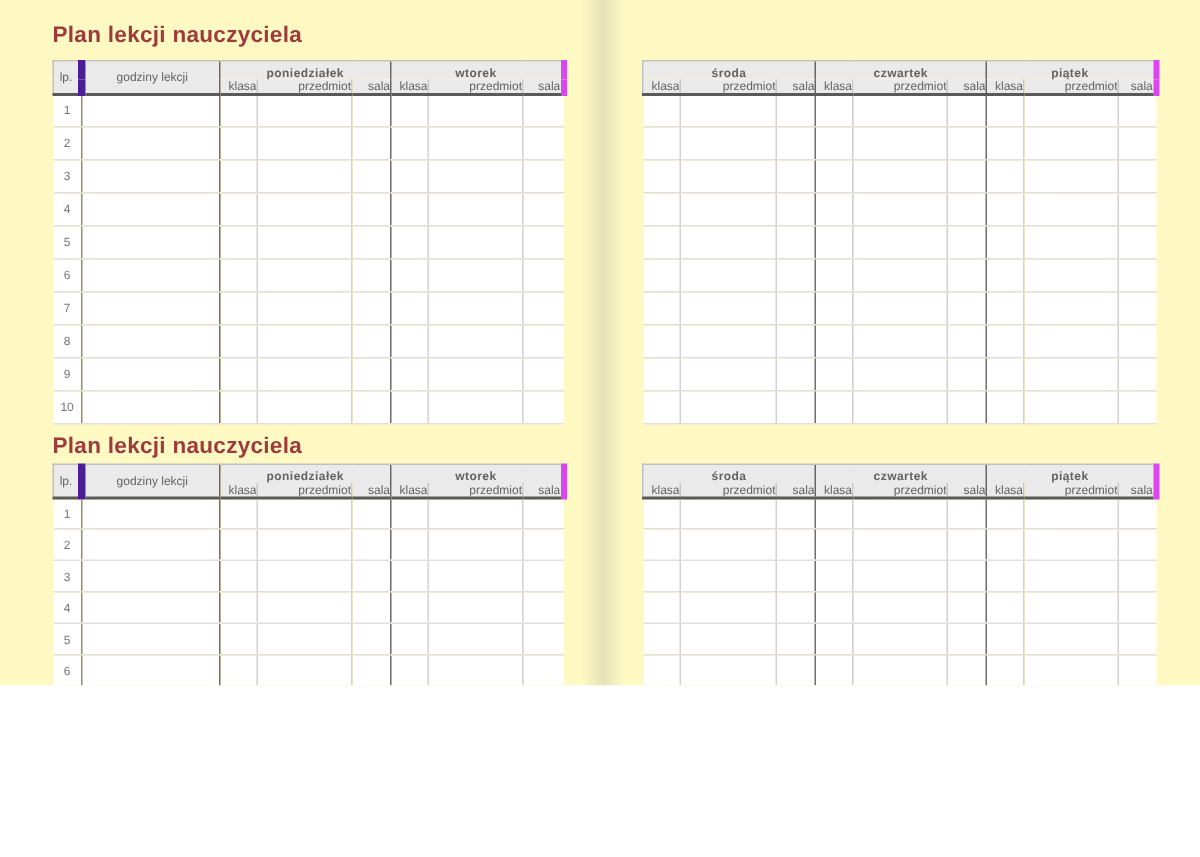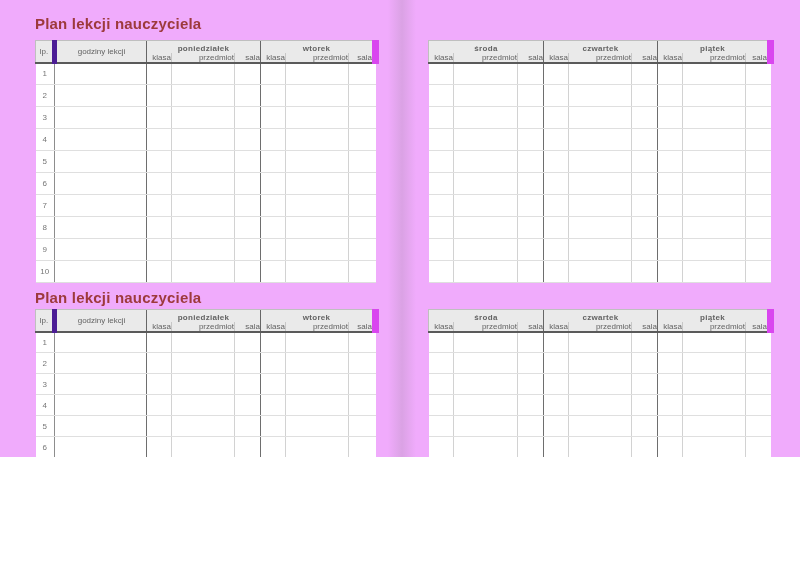--- a/index.html
+++ b/index.html
@@ -1,17 +1,17 @@
 <!DOCTYPE html>
 <html><head>
 <meta charset="utf-8">
 <style>
   html,body{margin:0;padding:0;background:#ffffff;}
   .sheet{
-    position:relative;width:800px;height:457px;background:#f0abfc;overflow:hidden;
+    position:relative;width:800px;height:457px;background:#fef9c3;overflow:hidden;
     font-family:"Liberation Sans", sans-serif;
   }
   .gutter{
     position:absolute;left:388px;top:0;width:28px;height:571px;
     background:linear-gradient(to right, rgba(120,120,120,0) 0%, rgba(120,120,120,0.18) 50%, rgba(120,120,120,0) 100%);
     pointer-events:none;
   }
   .plan-title{
     position:absolute;margin:0;font-size:15px;font-weight:bold;color:#9d3a3c;
     letter-spacing:0.2px;white-space:nowrap;
@@ -30,21 +30,21 @@
   .plan-table th,.plan-table td{padding:0;margin:0;font-weight:normal;overflow:hidden;}
   .plan-table thead th{background:#eaeaea;color:#636363;font-size:8px;}
   .group-row{height:12px;}
   .sub-row{height:9px;}
   .group-row th{border-top:1px solid #bfbfbf;}
   .sub-row th, th.span2{border-bottom:2px solid #5a5a5a;}
   th.day-head{font-weight:bold;color:#474747;letter-spacing:0.3px;vertical-align:bottom;padding-top:2px;}
   th.sub{vertical-align:middle;text-align:right;}
   th.lp-col, th.hours-col{color:#5d5d5d;vertical-align:middle;}
   .edge-left{border-left:1px solid #bfbfbf;}
-  .edge-right{border-right:7px solid #d946ef;}
+  .edge-right{border-right:4px solid #d946ef;}
   .b-dark{border-left:1px solid #666666;}
   .b-med{border-left:5px solid #4c1d95;}
   .b-sub{border-left:1px solid #c7c7c7;}
   tbody td.b-dark{border-left:1px solid #6e6e6e;}
   tbody td.b-med{border-left:1px solid #8d8d8d;}
   tbody td.b-sub{border-left:1px solid #d2d2d2;}
   .plan-table tbody td{border-bottom:1px solid #dfdfdf;background:#ffffff;}
   .plan-table tbody tr{height:22px;}
   table.t2 tbody tr{height:21px;}
   td.num-cell{color:#767676;font-size:8px;text-align:center;}

